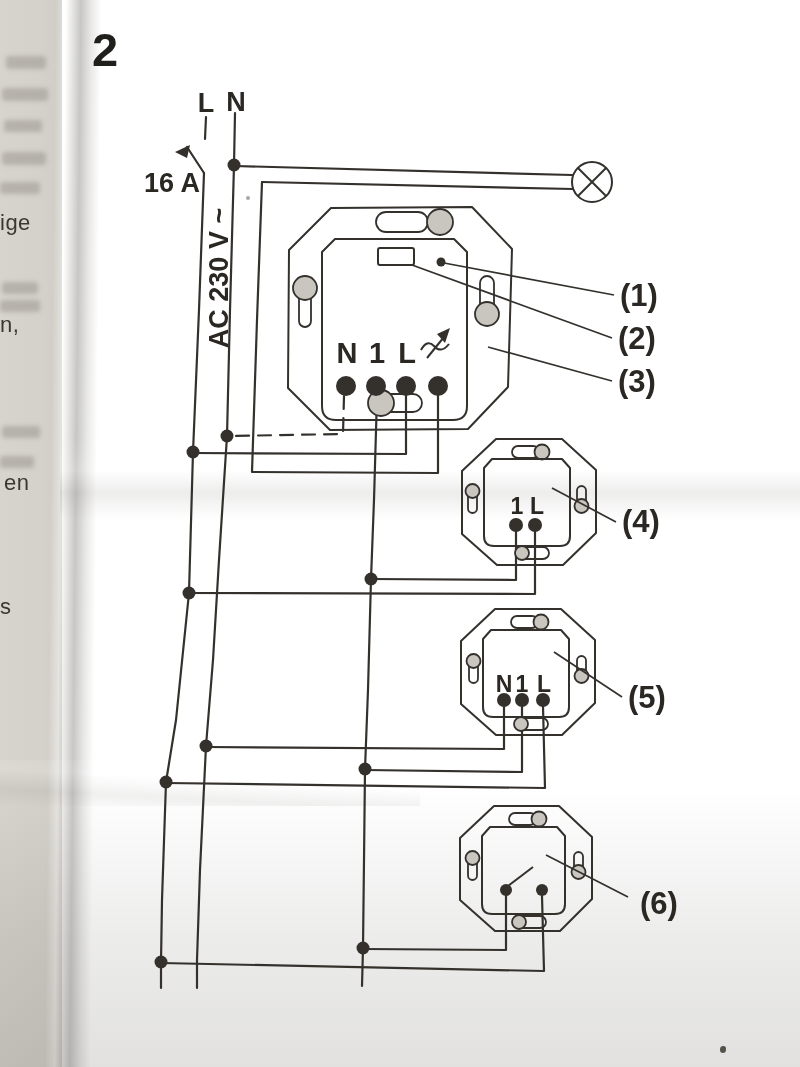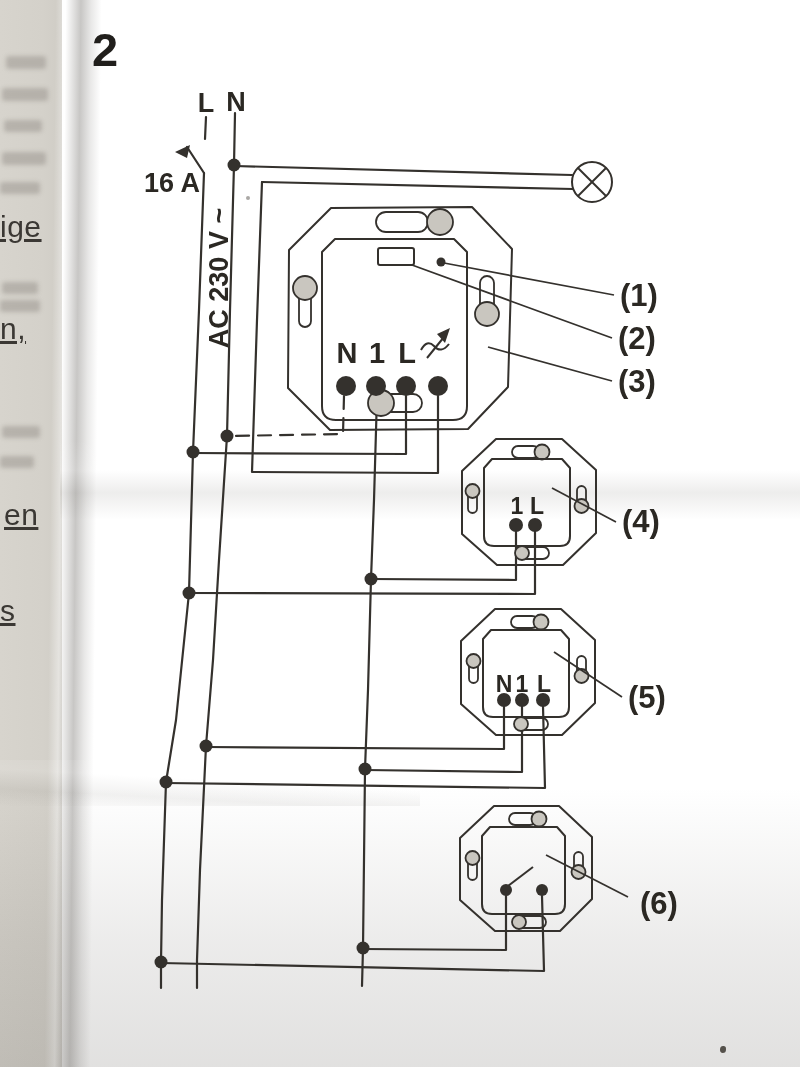--- a/index.html
+++ b/index.html
@@ -22,21 +22,21 @@
   .crease-h{position:absolute;left:60px;right:0;top:440px;height:80px;
     background:linear-gradient(180deg,rgba(255,255,255,0) 0%,rgba(255,255,255,.16) 38%,rgba(82,78,71,.10) 66%,rgba(82,78,71,0) 100%);}
   .crease-h2{position:absolute;left:0;width:420px;top:760px;height:46px;
     background:linear-gradient(183deg,rgba(255,255,255,0) 0%,rgba(255,255,255,.13) 45%,rgba(82,78,71,.08) 75%,rgba(82,78,71,0) 100%);}
   .left-strip{position:absolute;left:0;top:0;width:62px;height:1067px;
     background:linear-gradient(90deg,#d7d4cd 0%,#d4d1ca 70%,#cfccc5 100%);}
   .fold-shadow{position:absolute;left:50px;top:-10px;width:46px;height:1090px;
     transform:rotate(.6deg);
     background:linear-gradient(90deg,rgba(255,255,255,0) 0%,rgba(255,255,255,.45) 22%,rgba(72,68,62,.30) 55%,rgba(72,68,62,.12) 78%,rgba(72,68,62,0) 100%);}
   .ghost{position:absolute;background:rgba(108,103,96,.30);filter:blur(2px);border-radius:3px;}
-  .frag{position:absolute;color:#3b3834;font-size:30px;line-height:1;letter-spacing:.5px;text-decoration:underline;}
+  .frag{position:absolute;color:#3b3834;font-size:22px;line-height:1;letter-spacing:.5px;}
   .fig-num{position:absolute;left:92px;top:22px;color:#211f1c;font-size:47px;font-weight:bold;}
   svg{position:absolute;left:0;top:0;}
   svg text{fill:var(--textink);font-family:"Liberation Sans",sans-serif;}
   .w{fill:none;stroke:var(--ink);stroke-width:2.2;stroke-linecap:round;stroke-linejoin:round;}
   .o{fill:none;stroke:var(--ink);stroke-width:2;stroke-linejoin:round;}
   .kh{fill:#c9c6bf;stroke:var(--ink);stroke-width:1.8;}
   .khs{fill:none;stroke:var(--ink);stroke-width:1.8;}
   .dash{stroke-dasharray:13 9;}
   .lead{fill:none;stroke:var(--ink);stroke-width:1.7;}
   .dot{fill:var(--ink);stroke:none;}
@@ -59,21 +59,21 @@
     <div class="ghost" style="left:2px;top:152px;width:44px;height:13px;"></div>
     <div class="ghost" style="left:0px;top:182px;width:40px;height:12px;"></div>
     <div class="ghost" style="left:2px;top:282px;width:36px;height:12px;"></div>
     <div class="ghost" style="left:0px;top:300px;width:40px;height:12px;"></div>
     <div class="ghost" style="left:2px;top:426px;width:38px;height:12px;"></div>
     <div class="ghost" style="left:0px;top:456px;width:34px;height:12px;"></div>
   </div>
 
   <div class="frag" style="left:0px;top:212px;">ige</div>
   <div class="frag" style="left:0px;top:314px;">n,</div>
-  <div class="frag" style="left:4px;top:500px;">en</div>
+  <div class="frag" style="left:4px;top:472px;">en</div>
   <div class="frag" style="left:0px;top:596px;">s</div>
 
   <div class="fold-shadow"></div>
   <div class="crease-h"></div>
   <div class="crease-h2"></div>
   <div class="shade-bottom"></div>
 
   <div class="fig-num">2</div>
 
   <svg width="800" height="1067" viewBox="0 0 800 1067">

